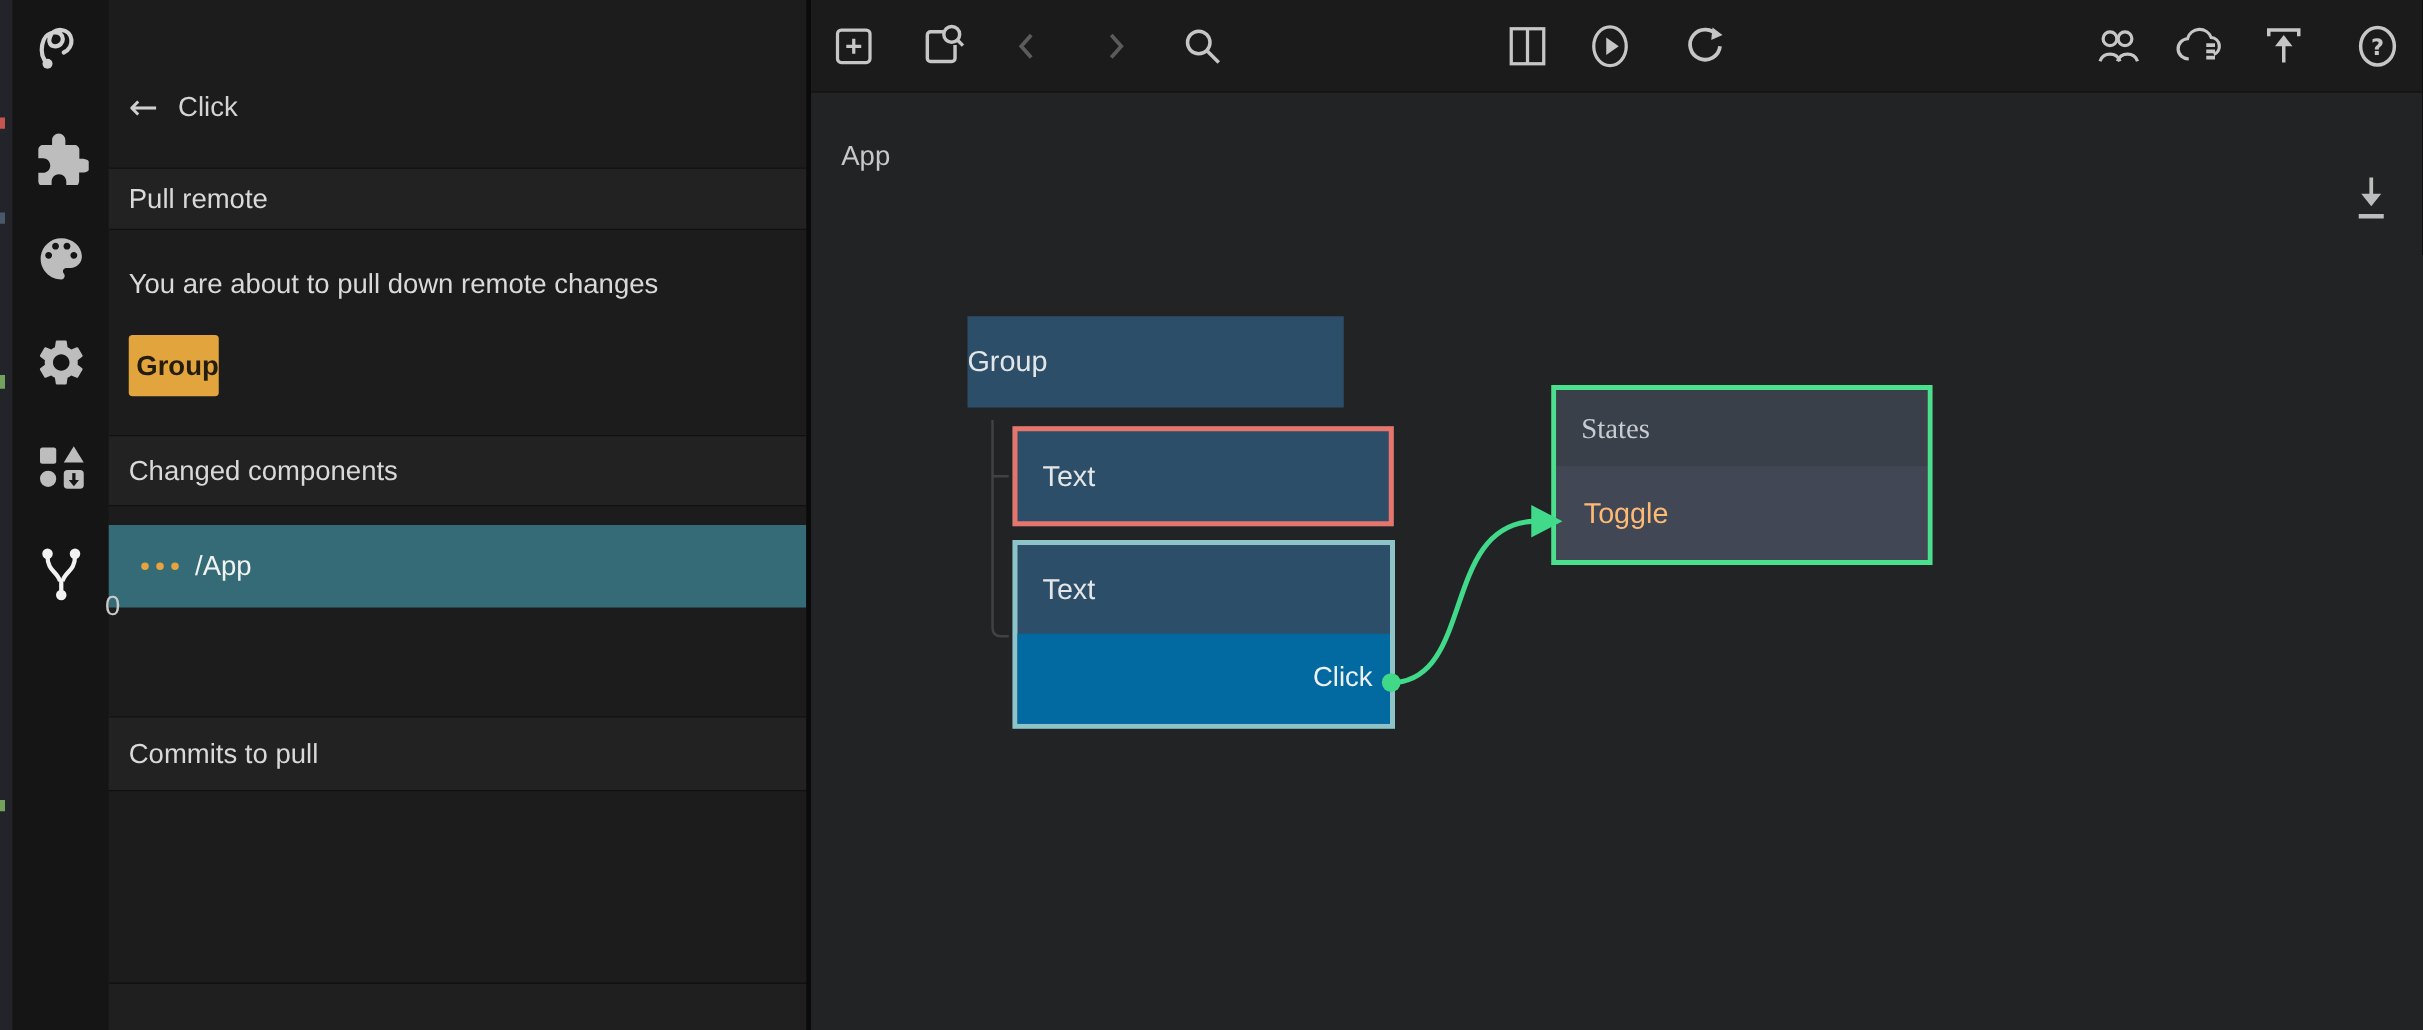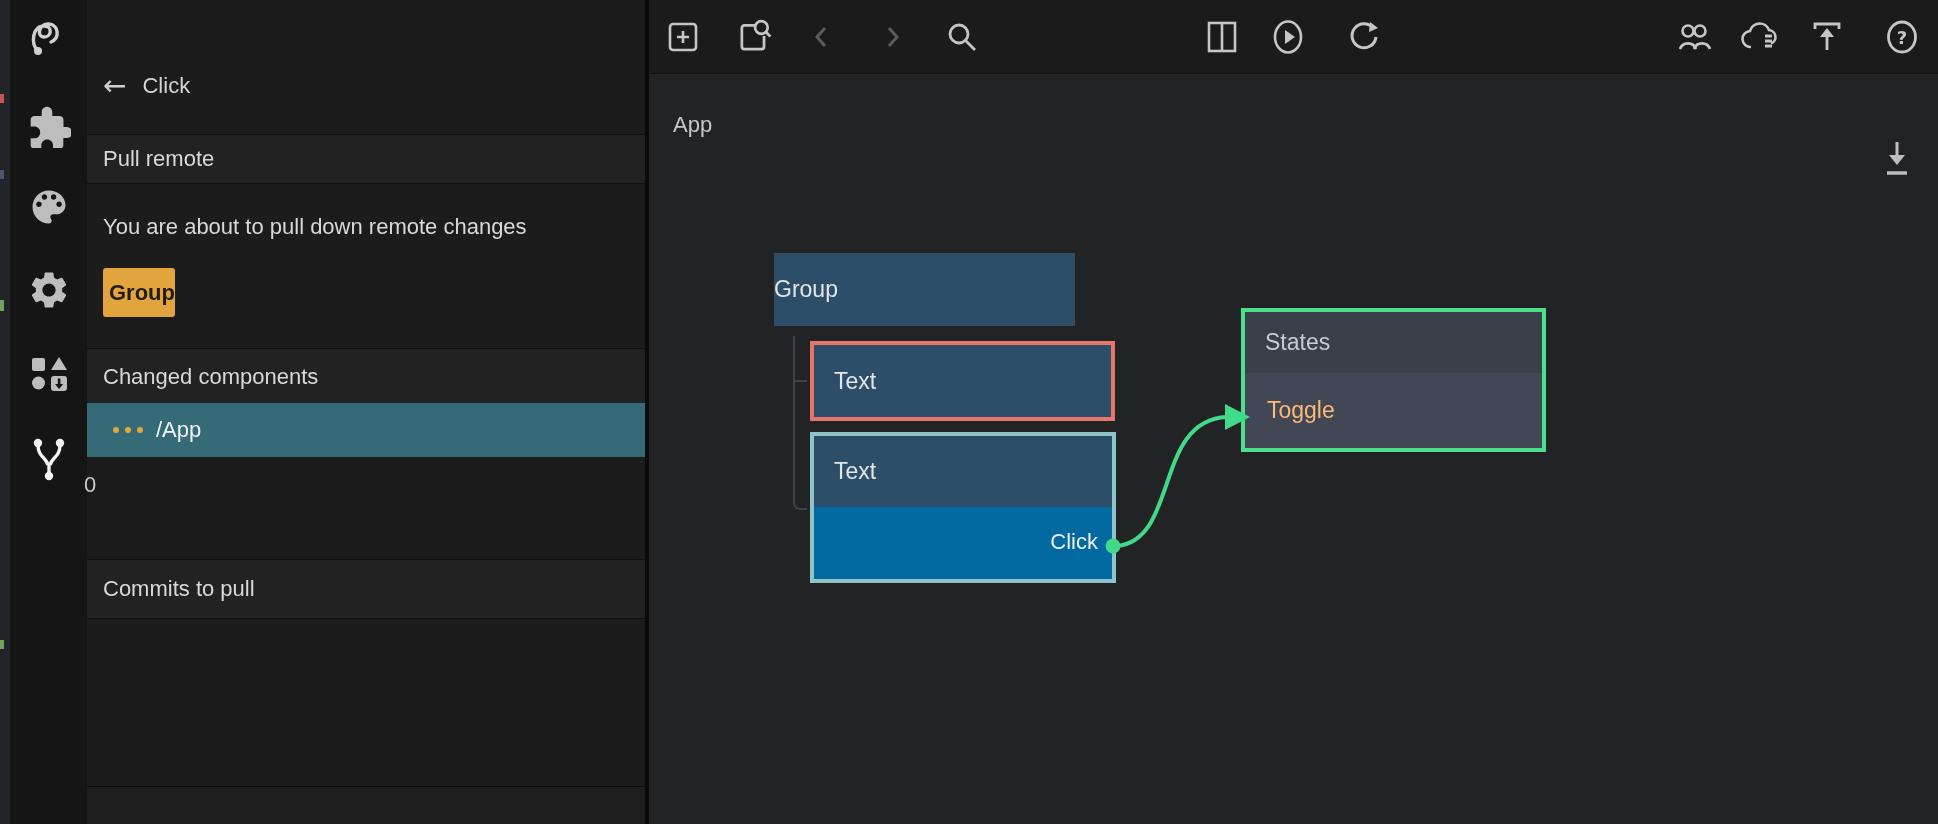--- a/index.html
+++ b/index.html
@@ -17,21 +17,21 @@
 
   
   #panel{left:87px;top:0;width:558px;height:824px;background:#1c1c1c;color:#d6d6d6;font-size:22px;}
   .band{position:absolute;left:0;width:558px;background:#222222;border-top:1px solid #101010;border-bottom:1px solid #101010;display:flex;align-items:center;}
   .band span{margin-left:16px;color:#d9d9d9;}
   #back-row{left:16px;top:72px;display:flex;align-items:center;gap:16px;cursor:pointer;color:#d4d4d4;}
   #back-arrow{font-family:"DejaVu Sans",sans-serif;font-size:28px;line-height:28px;color:#cfcfcf;}
   #pull-desc{left:16px;top:214px;color:#d9d9d9;}
   #pull-button{left:16px;top:268px;width:72px;height:49px;background:#e2a43c;border:none;border-radius:3px;
     font-family:inherit;font-size:22px;font-weight:bold;color:#241c0d;cursor:pointer;}
-  #app-row{left:0;top:403px;width:558px;height:54px;background:#356b76;display:flex;align-items:center;cursor:pointer;}
+  #app-row{left:0;top:420px;width:558px;height:66px;background:#356b76;display:flex;align-items:center;cursor:pointer;}
   .dots{margin-left:26px;display:flex;gap:6px;}
   .dots i{width:6px;height:6px;border-radius:50%;background:#e7a43e;}
   #app-row .row-label{margin-left:13px;color:#f2f4f4;}
   #stray-zero{left:-3px;top:472px;color:#c9c9c9;}
   #commit-item{left:0;top:617px;width:558px;height:169px;cursor:pointer;}
   #panel-bottom{left:0;top:786px;width:558px;height:38px;background:#1f1f1f;border-top:1px solid #0e0e0e;}
 
   
   #main-divider{left:645px;top:0;width:4px;height:824px;background:#0a0a0a;}
 
@@ -48,21 +48,21 @@
   #node-group span{}
   #node-text1{left:161px;top:341px;width:305px;height:80px;background:#2d4e68;border:4px solid #e8756c;display:flex;align-items:center;}
   #node-text1 span{margin-left:20px;}
   #node-text2{left:161px;top:432px;width:306px;height:151px;border:4px solid #8ec4c8;background:#2d4e68;}
   #node-text2 .hdr{height:71px;display:flex;align-items:center;}
   #node-text2 .hdr span{margin-left:20px;}
   #node-text2 .body{height:72px;background:#0369a1;position:relative;}
   #click-port{position:absolute;right:14px;top:22px;color:#eef1f2;font-size:22px;}
   #node-states{left:592px;top:308px;width:305px;height:144px;border:4px solid #4be08d;background:#3a404a;}
   #node-states .hdr{height:61px;display:flex;align-items:center;background:#3a404a;}
-  #node-states .hdr span{margin-left:20px;color:#c8ccd2;}
+  #node-states .hdr span{margin-left:20px;color:#c8ccd2;font-family:Liberation Serif, serif;}
   #node-states .body{height:75px;background:#414754;display:flex;align-items:center;}
   #node-states .body span{margin-left:22px;color:#fdba74;}
 
   #graph-overlay{left:0;top:0;width:1289px;height:824px;z-index:5;pointer-events:none;}
 </style>
 </head>
 <body>
 
 <div id="screen">
 
@@ -135,21 +135,21 @@
     <div id="app-row" class="abs">
       <div class="dots">
           <i></i>
           <i></i>
           <i></i>
         </div>
       <span class="row-label">/App</span>
     </div>
     <div id="stray-zero" class="abs">0</div>
 
-    <div class="band" style="top:559px;height:58px">
+    <div class="band" style="top:573px;height:58px">
       <span>Commits to pull</span>
     </div>
 
     <div id="commit-item" class="abs">
       
       
       
       
       
     </div>

